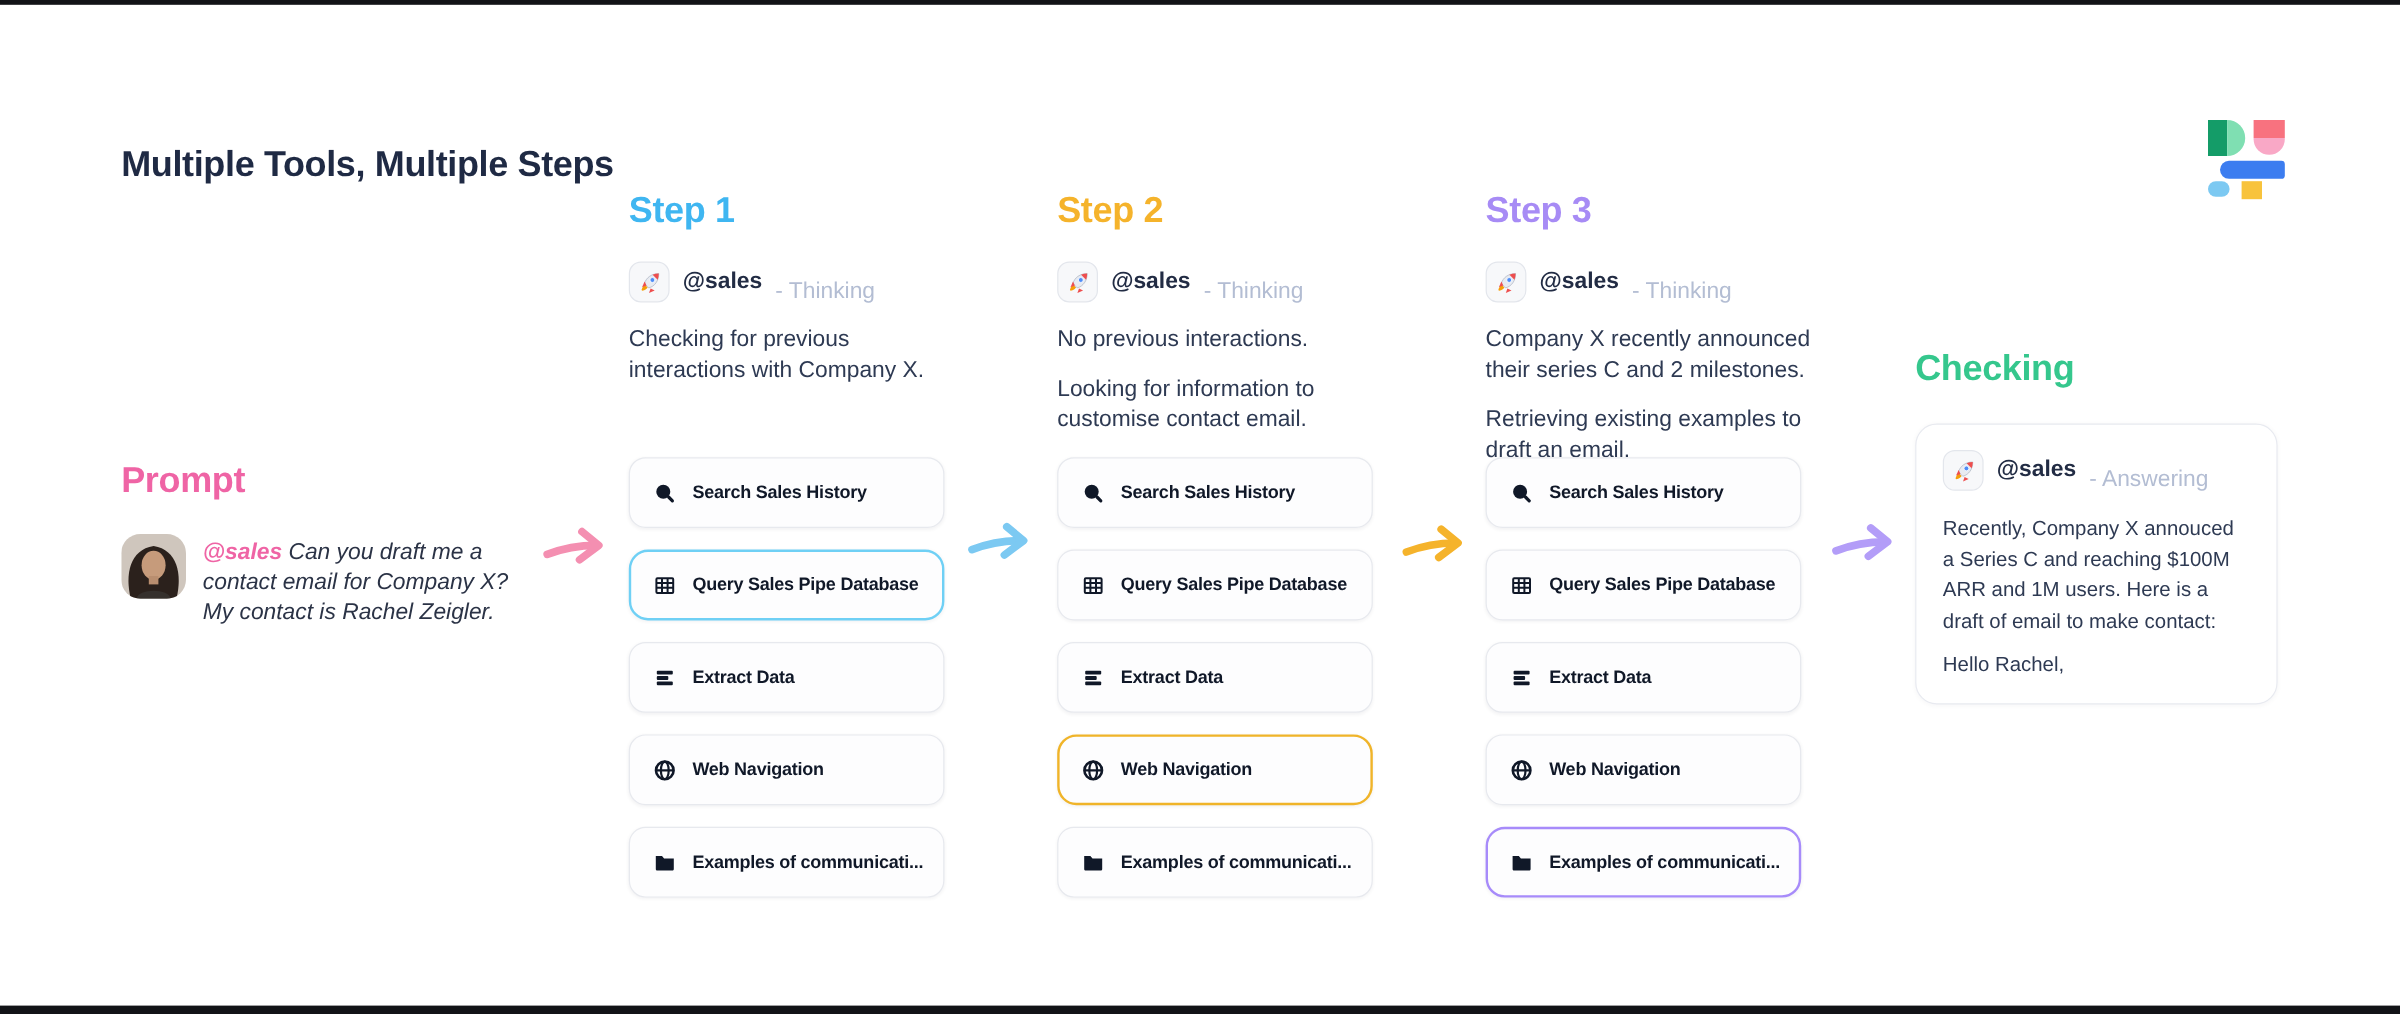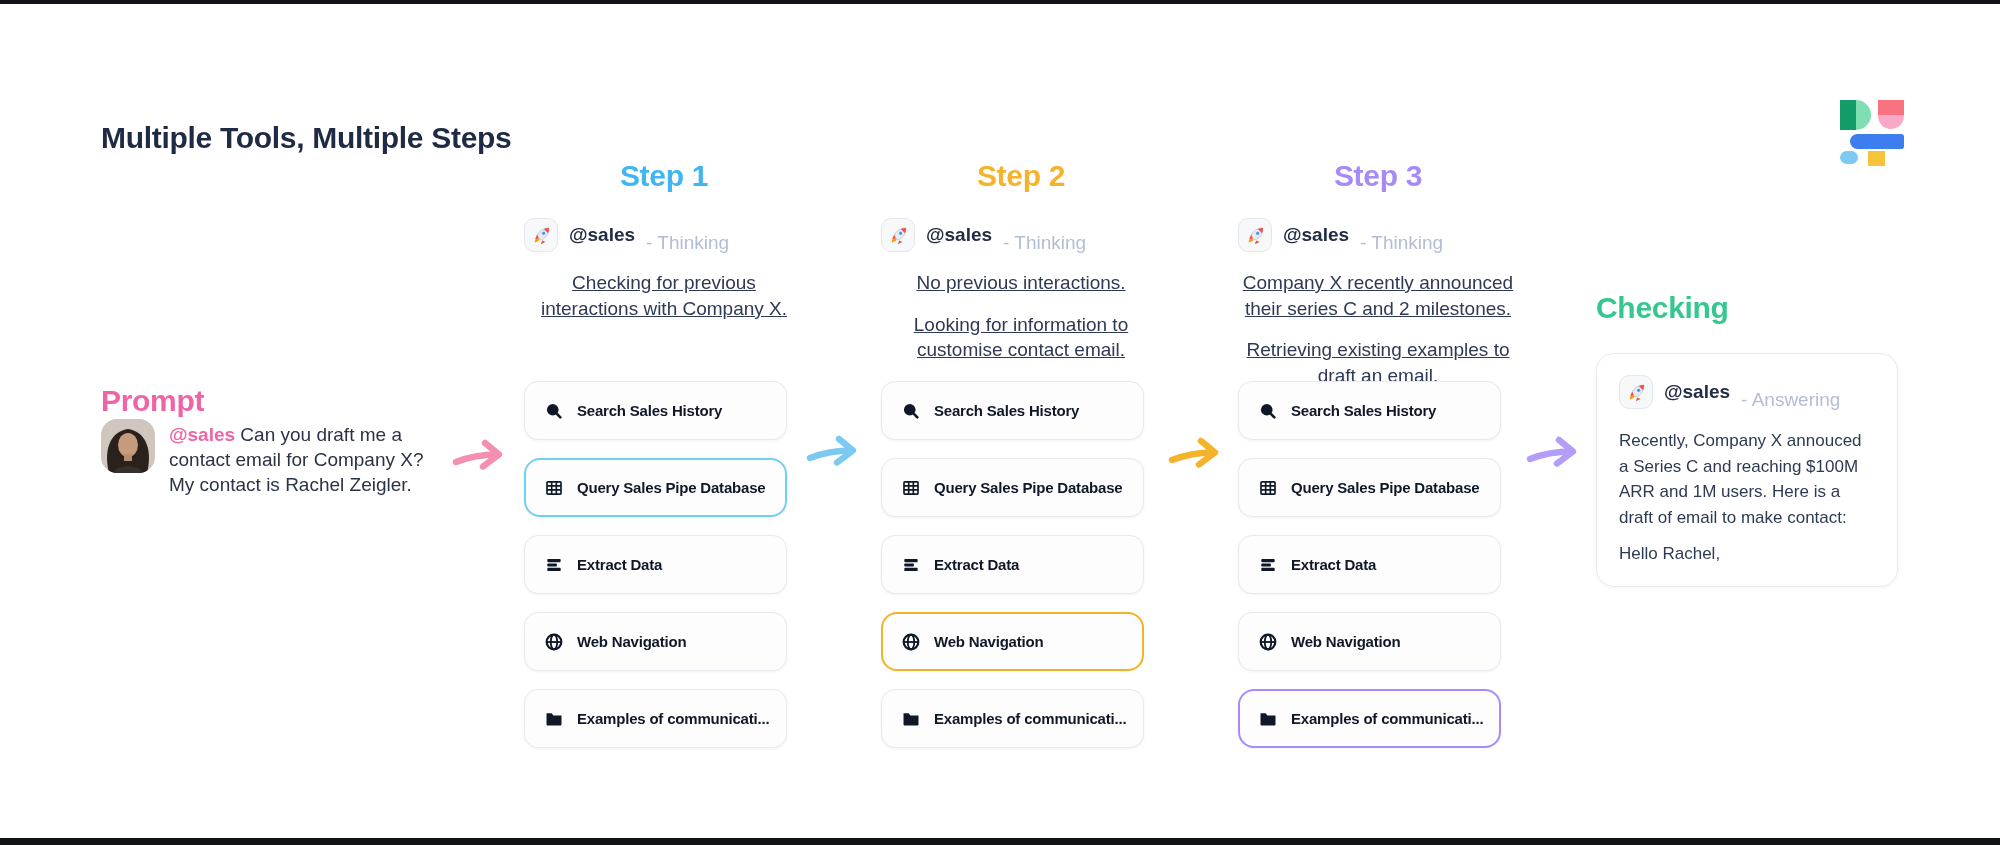--- a/index.html
+++ b/index.html
@@ -19,34 +19,34 @@
   .lg-urect{left:38px;top:2px;width:26px;height:15px;}
   .lg-ucirc{left:38px;top:17px;width:26px;height:14px;border-radius:0 0 13px 13px;}
   .lg-sbar{left:10px;top:36px;width:54px;height:15px;border-radius:8px 3px 3px 8px;}
   .lg-tleft{left:0;top:53px;width:18px;height:13px;border-radius:7px;}
   .lg-tstem{left:28px;top:53px;width:17px;height:15px;}
 
   .heading{font-size:30px;font-weight:700;line-height:36px;letter-spacing:-0.3px;margin:0;}
 
   
   .prompt-col{position:absolute;left:101px;top:383px;width:340px;}
-  .prompt-row{display:flex;align-items:flex-start;}
+  .prompt-row{display:flex;align-items:flex-start;margin-top:26px;font-style:italic;}
   .avatar{width:54px;height:54px;border-radius:16px;overflow:hidden;flex:none;}
   .prompt-text{width:260px;font-size:19px;line-height:25px;margin-left:14px;margin-top:3px;color:#2b3346;}
   .mention{font-weight:700;}
 
   
-  .step-col{position:absolute;width:280px;top:158px;height:600px;text-align:center;}
+  .step-col{position:absolute;width:280px;top:158px;height:600px;}
   .step-1{left:524px;} .step-2{left:881px;} .step-3{left:1238px;}
   .agent-row{display:flex;align-items:center;gap:11px;margin-top:22px;}
   .badge{width:34px;height:34px;border-radius:10px;border:1.5px solid #e3e6ec;background:#f7f8fa;display:flex;align-items:center;justify-content:center;box-sizing:border-box;flex:none;}
   .agent-name{font-size:19px;font-weight:700;color:#222c44;}
   .agent-status{font-size:19px;color:#b3bdd3;margin-top:16px;}
   .thought{margin-top:11px;font-size:19px;line-height:25.5px;color:#2e3a53;}
-  .thought p{margin:16px 0 10px 0;text-decoration:underline;}
+  .thought p{margin:16px 0 10px 0;}
 
   .tools{position:absolute;left:0;top:223px;}
   .tool-btn{width:263px;height:59px;border:1.5px solid #e7e9ee;border-radius:14px;background:#fdfdfe;display:flex;align-items:center;gap:13px;padding:0 8px 0 19px;margin-bottom:18px;box-sizing:border-box;box-shadow:0 1px 3px rgba(16,24,40,.05);cursor:pointer;}
   .tool-btn.highlighted{border-width:2.5px;border-radius:16px;padding-left:18px;}
   .tool-label{font-size:15px;font-weight:700;color:#101828;letter-spacing:-0.2px;white-space:nowrap;}
   .tool-icon{width:20px;height:20px;flex:none;color:#101828;}
 
   
   .arrow{position:absolute;width:58px;height:36px;}
   .arrow svg{width:100%;height:100%;}

